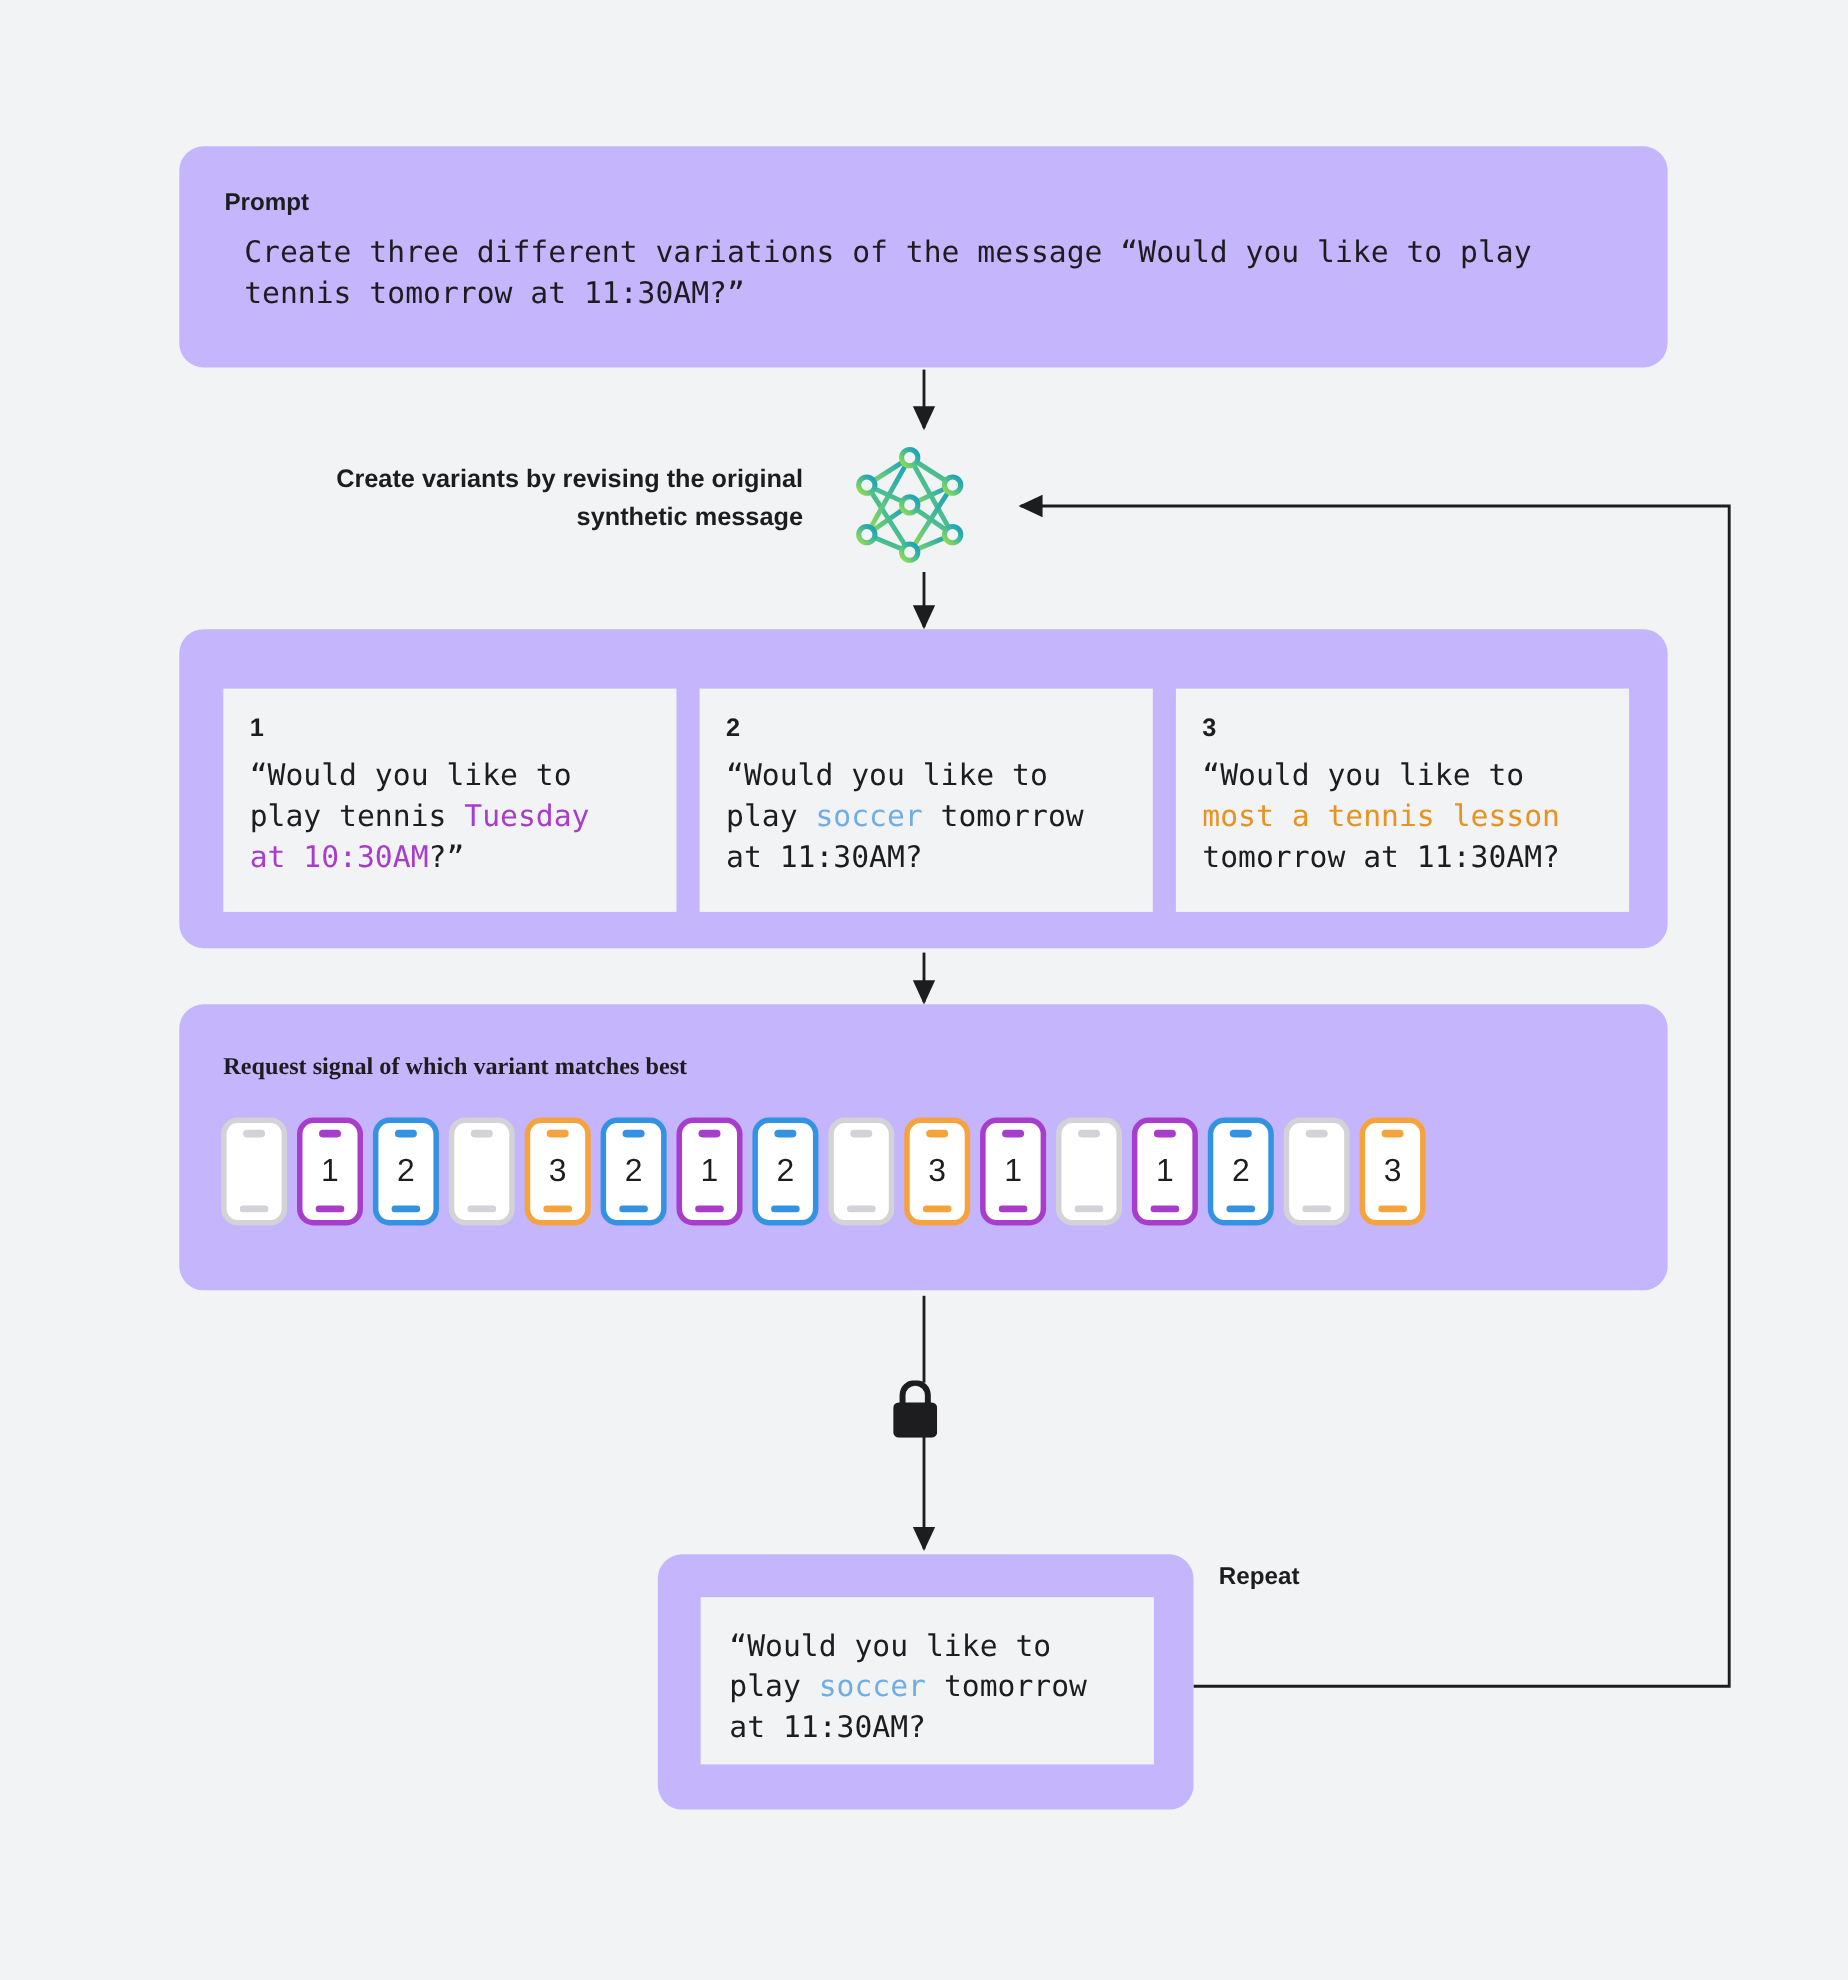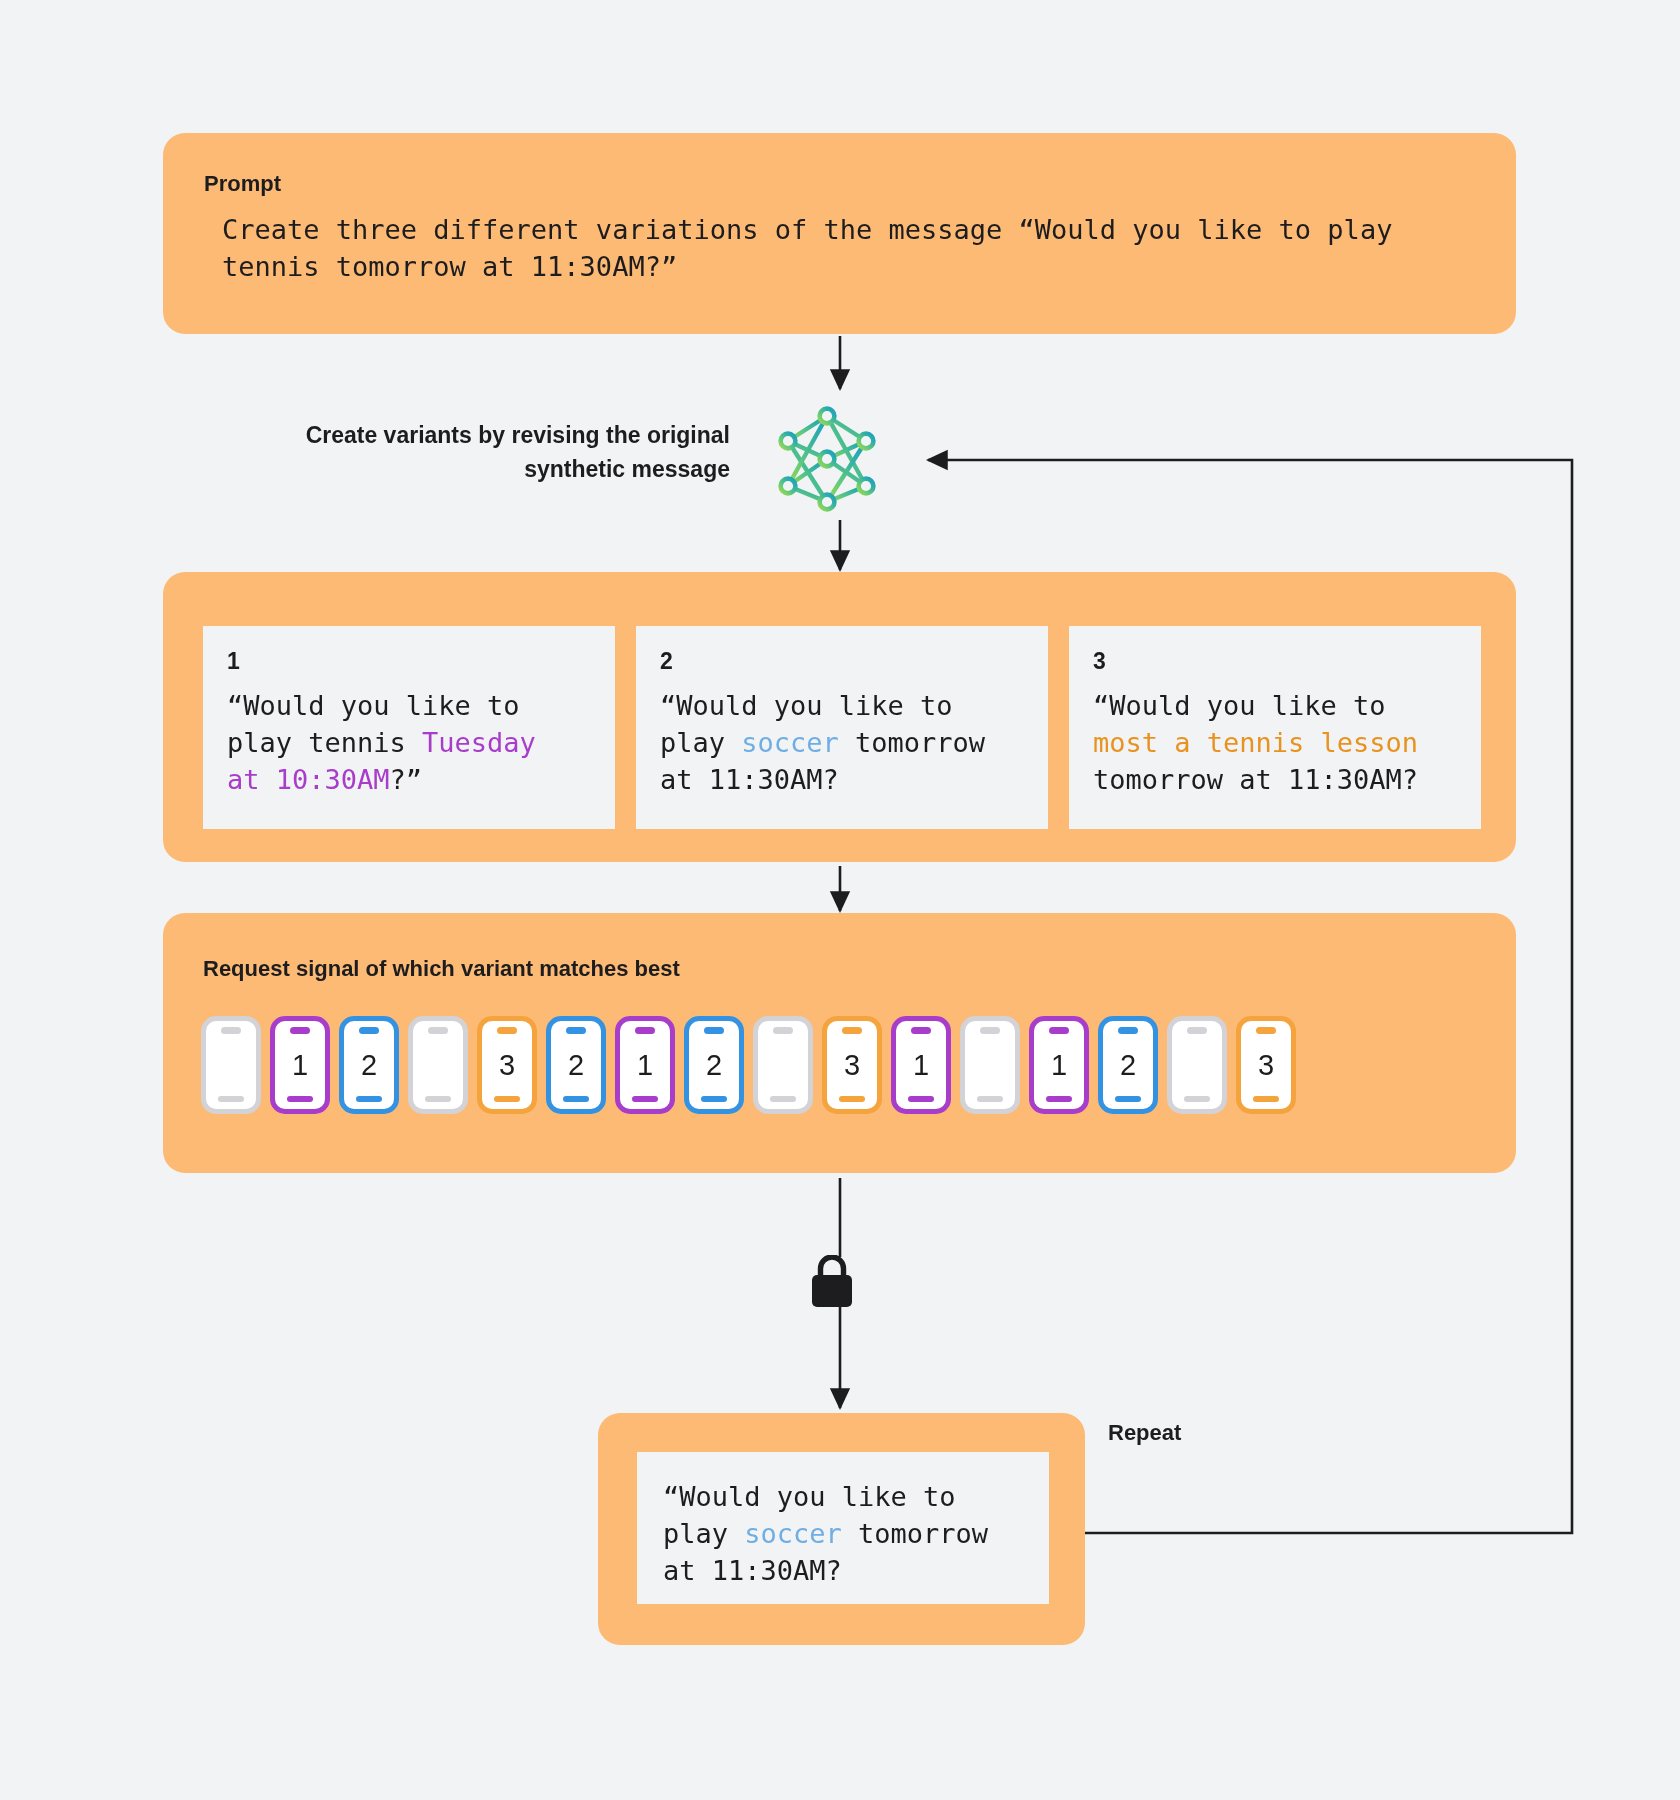--- a/index.html
+++ b/index.html
@@ -17,21 +17,21 @@
   }
   #stage {
     position: relative;
     width: 1680px;
     height: 1800px;
   }
 
   
   .card {
     position: absolute;
-    background: #fdba74;
+    background: #c4b5fd;
     border-radius: 22px;
     box-sizing: border-box;
   }
   .inner-box {
     background: #F2F3F5;
     box-sizing: border-box;
   }
 
   
   .mono {
@@ -101,21 +101,21 @@
     margin-top: 12px;
   }
 
   
   #signal-card {
     left: 163px; top: 913px;
     width: 1353px; height: 260px;
   }
   #signal-title {
     position: absolute;
-    left: 40px; top: 43px;
+    left: 40px; top: 43px; font-family: Liberation Serif, serif;
   }
   #phone-row {
     position: absolute;
     left: 38px; top: 103px;
     width: 1280px;
     display: flex;
     flex-direction: row;
     align-items: center;
     gap: 9px;
   }

